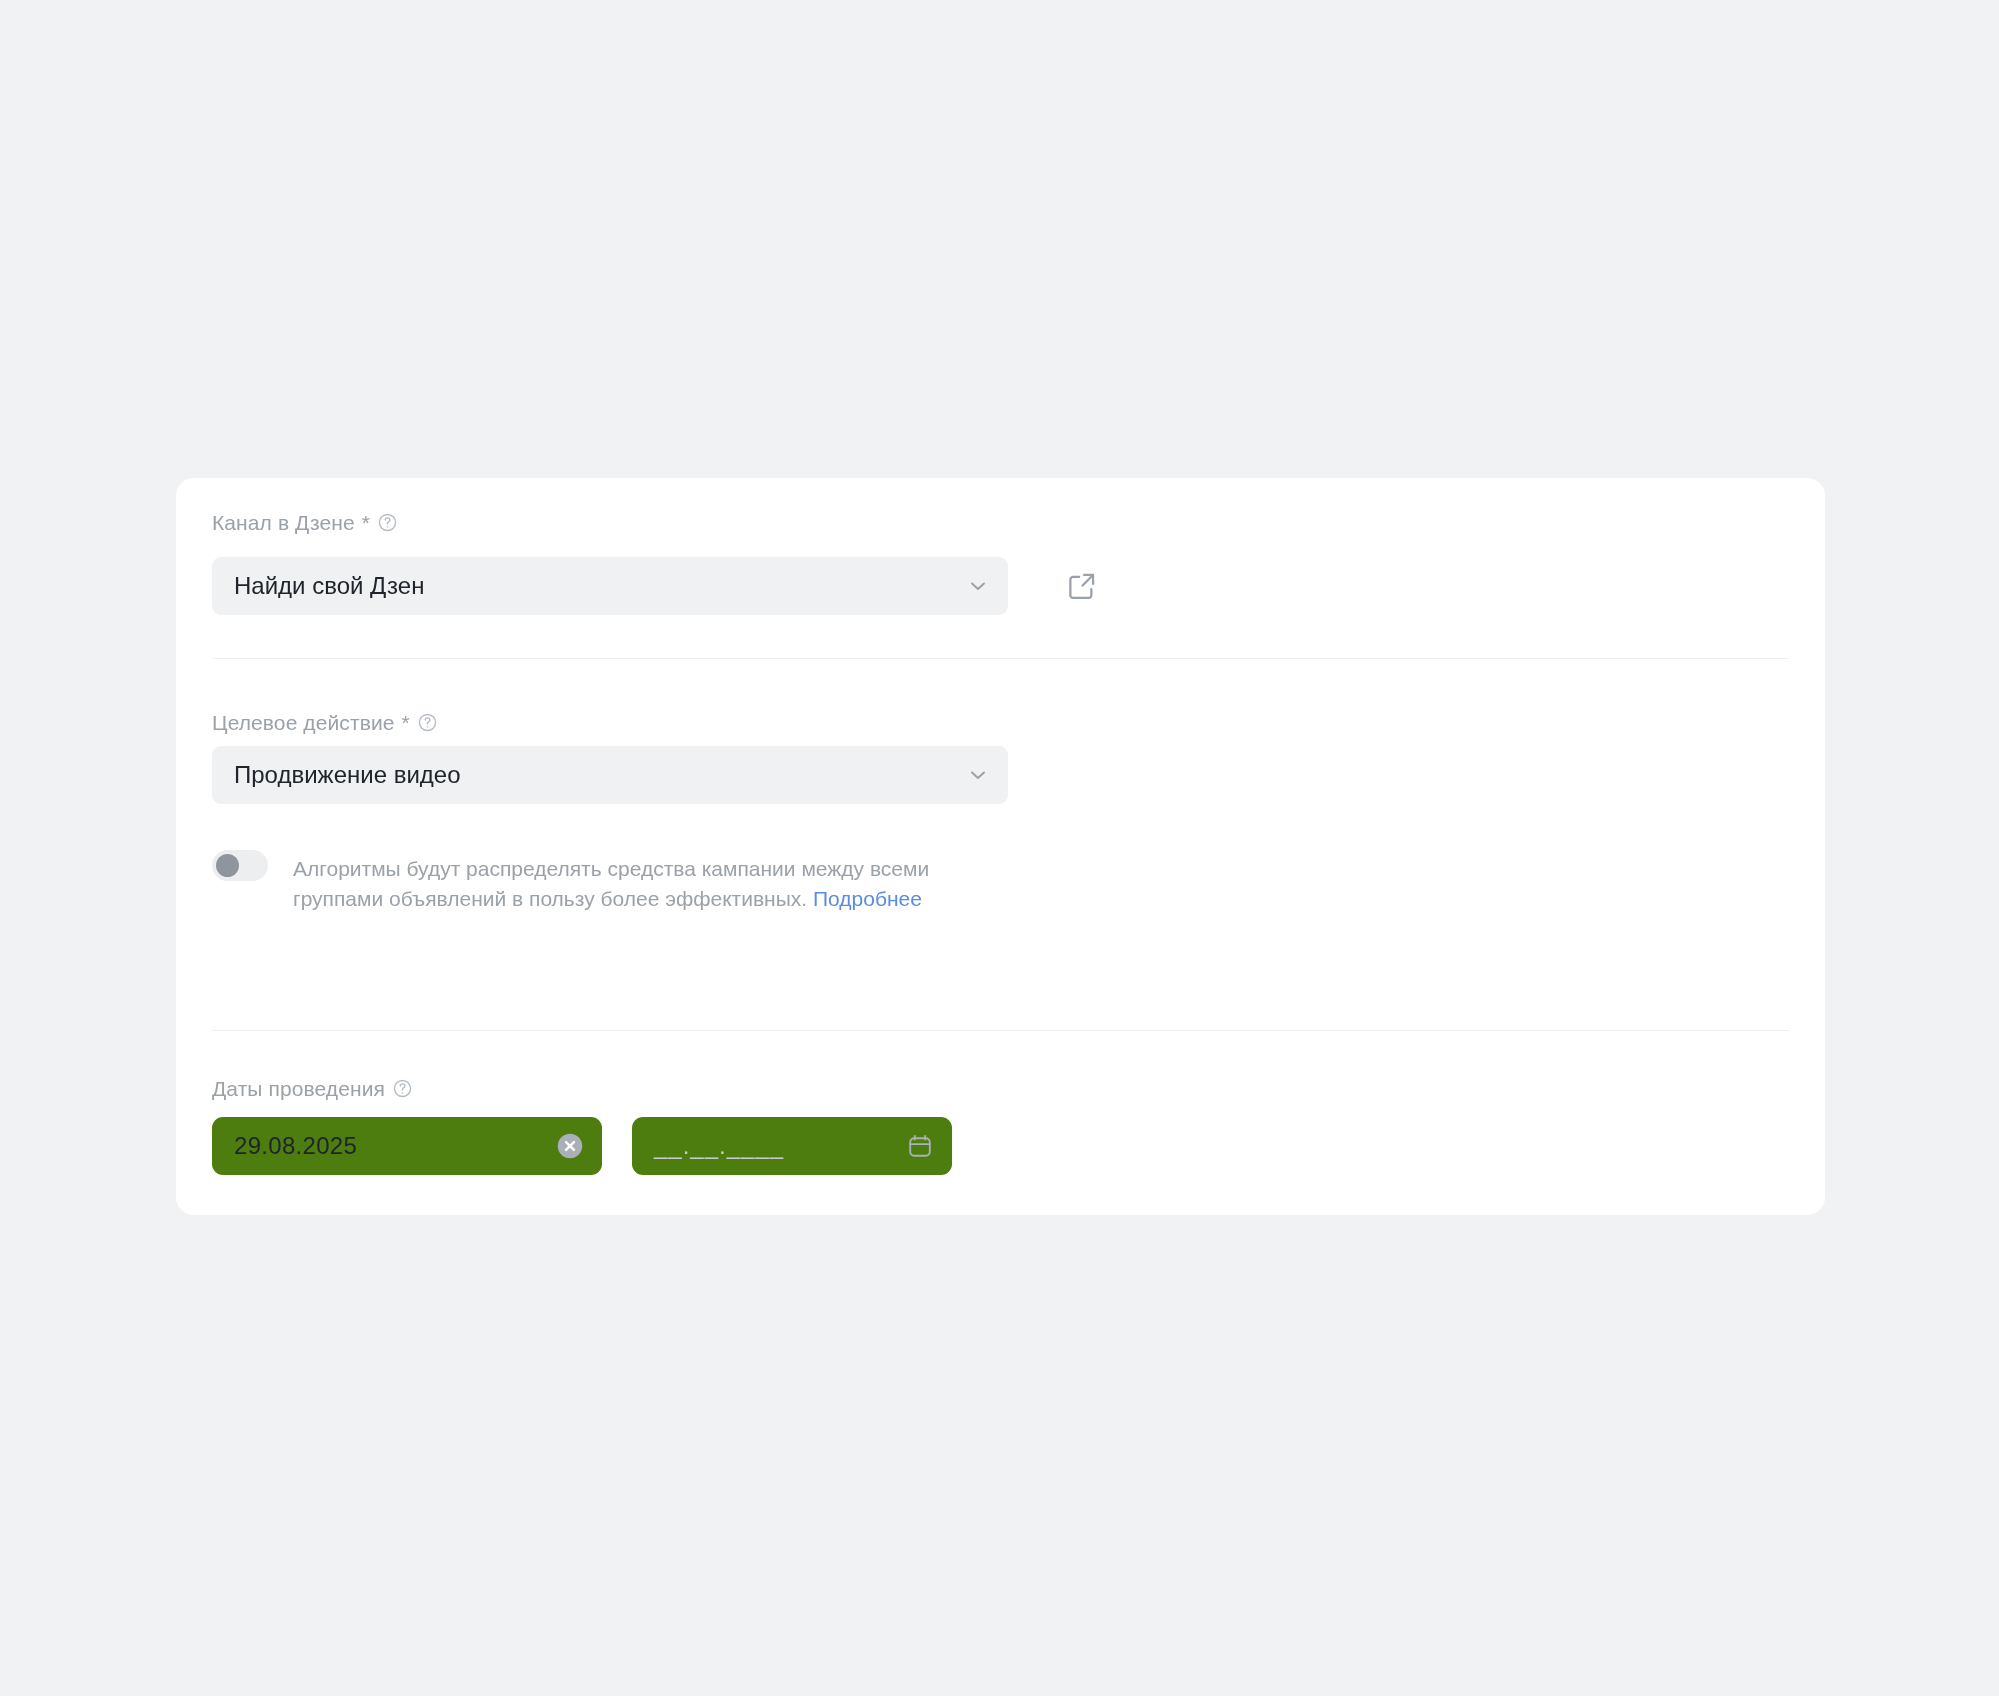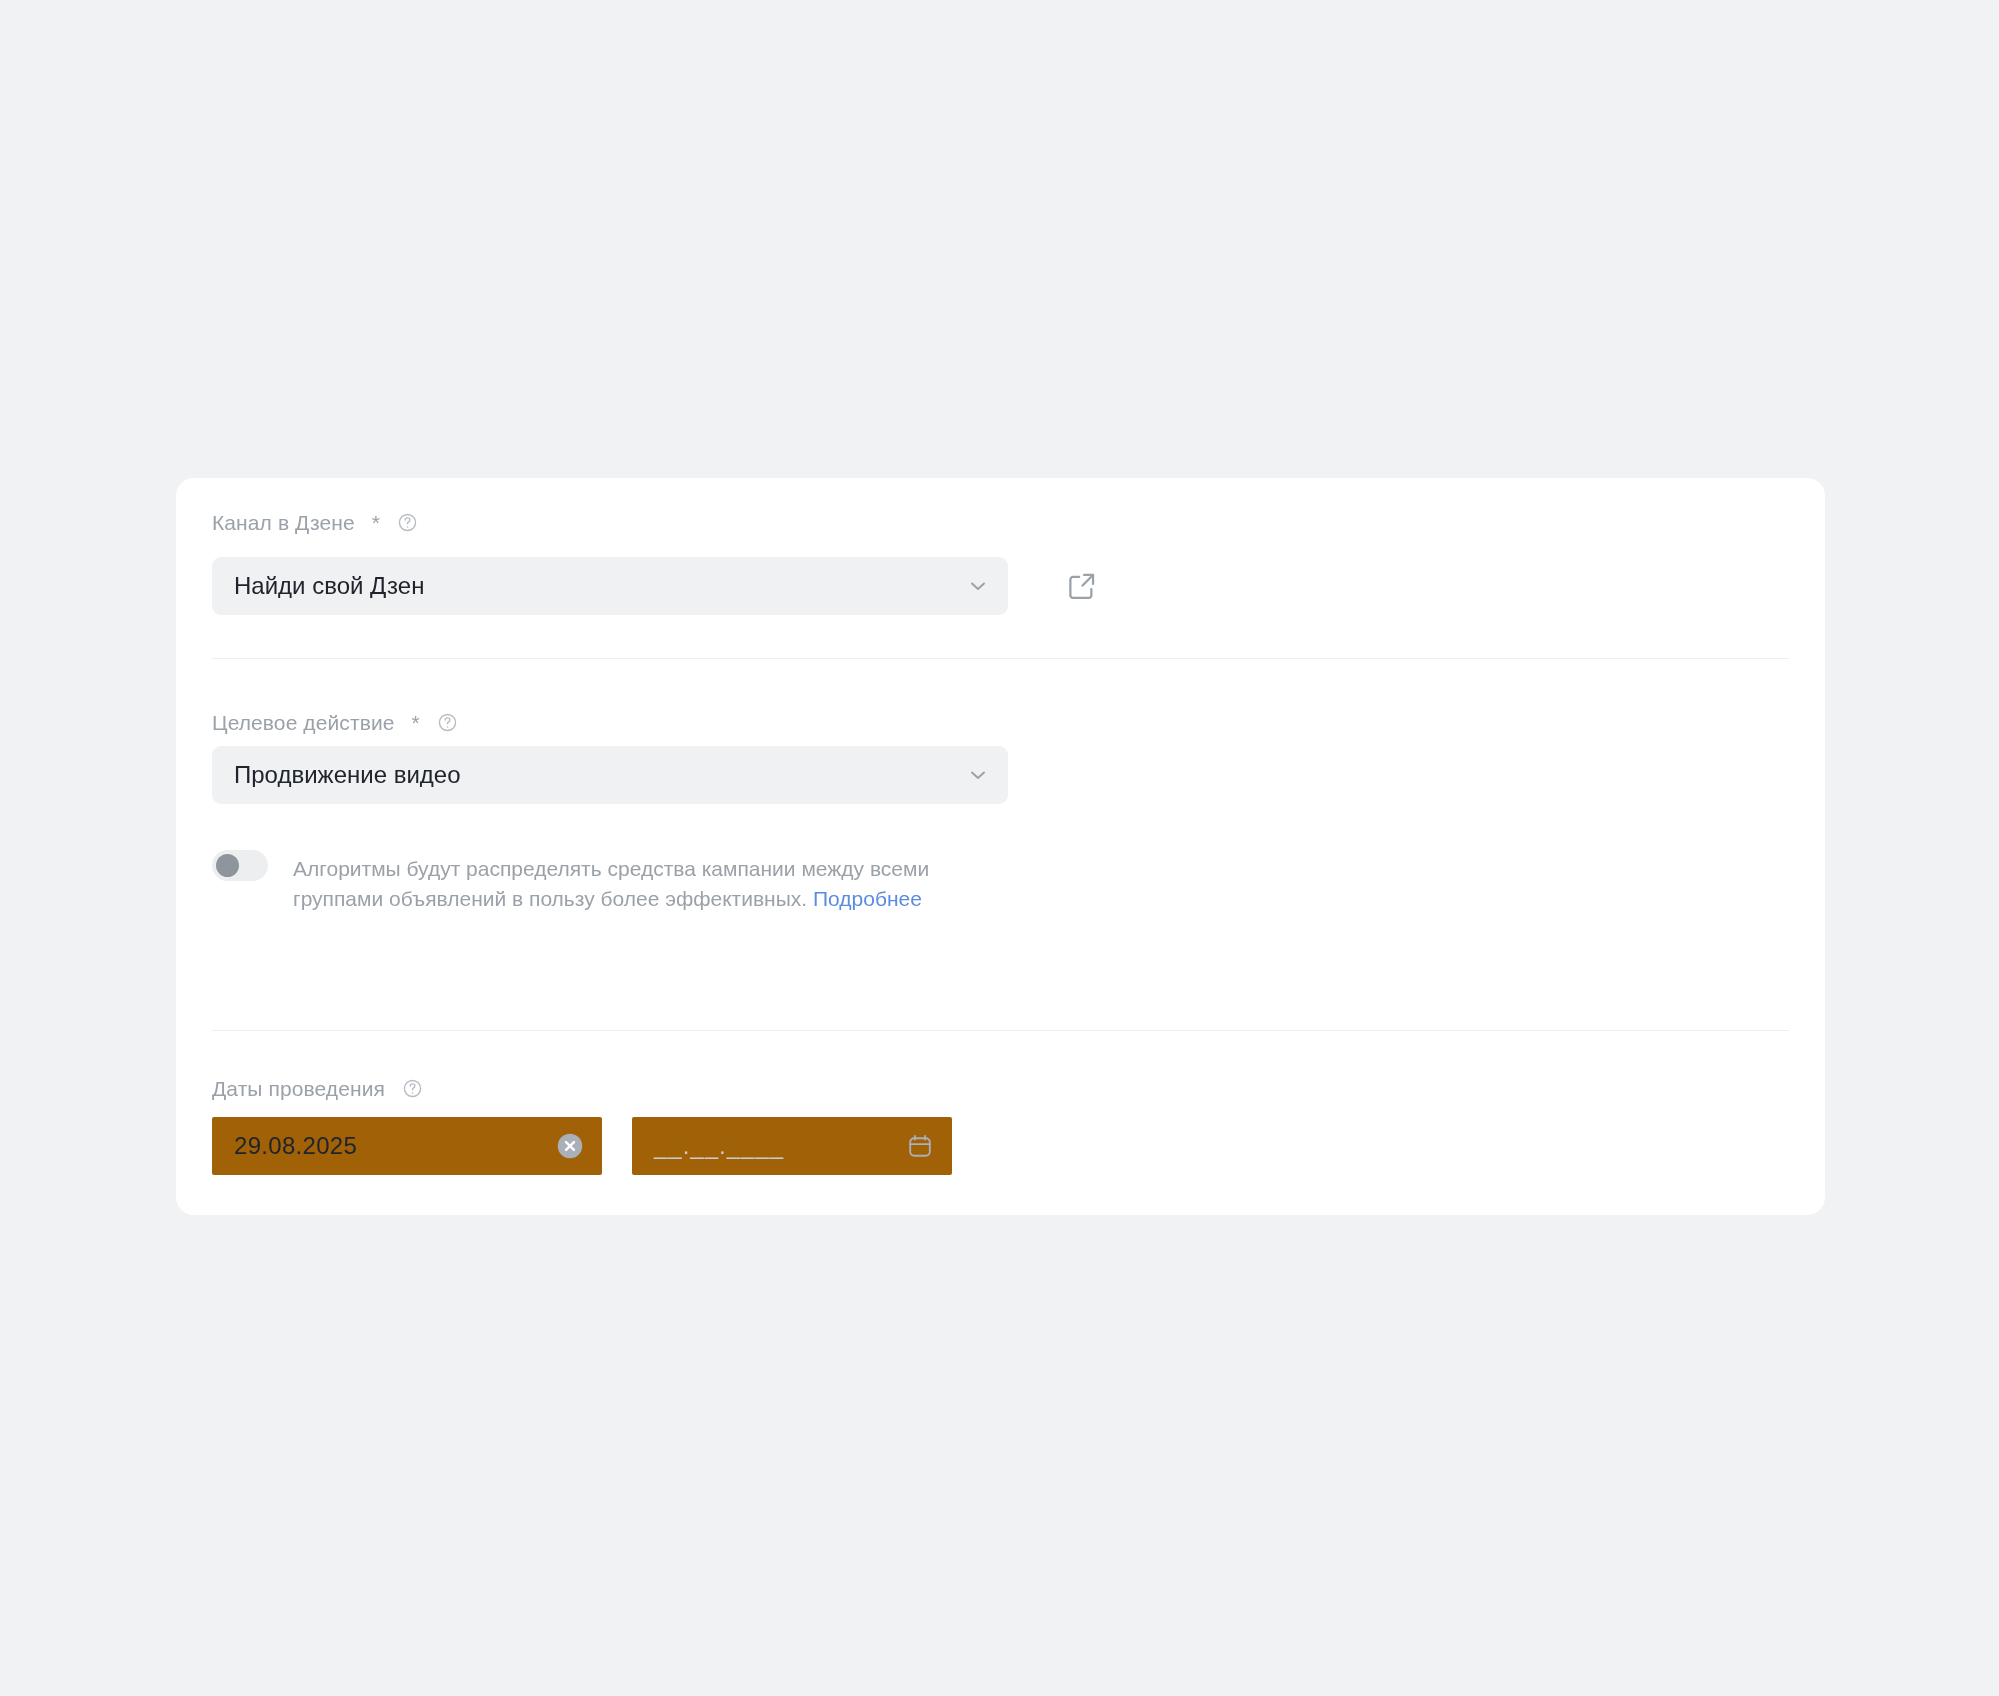--- a/index.html
+++ b/index.html
@@ -32,21 +32,21 @@
     left: 36px;
     top: 0;
     right: 36px;
     bottom: 0;
   }
 
   
   .field-label {
     display: flex;
     align-items: flex-start;
-    gap: 17px;
+    gap: 7px;
     font-size: 21px;
     color: #9ba1a8;
     letter-spacing: 0.1px;
     line-height: 1;
     white-space: nowrap;
   }
   .field-label .req {
     color: #9ba1a8;
     font-size: 21px;
   }
@@ -136,22 +136,22 @@
   }
   .toggle-desc a {
     color: #5b8cde;
     text-decoration: none;
     cursor: pointer;
   }
 
   
   .date-input {
     position: relative;
-    background: #a16207;
-    border-radius: 2px;
+    background: #4d7c0f;
+    border-radius: 11px;
     height: 58px;
     display: flex;
     align-items: center;
     box-sizing: border-box;
     padding: 0 58px 0 22px;
     cursor: text;
   }
   .date-value {
     font-size: 24px;
     color: #20252b;

